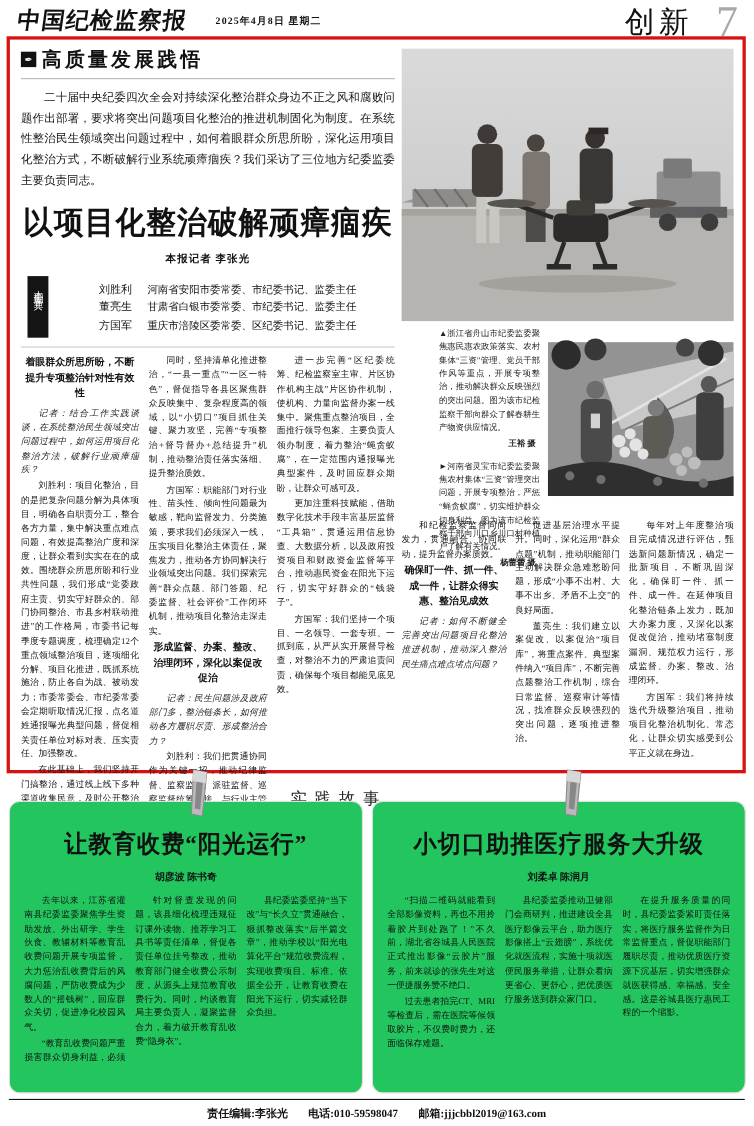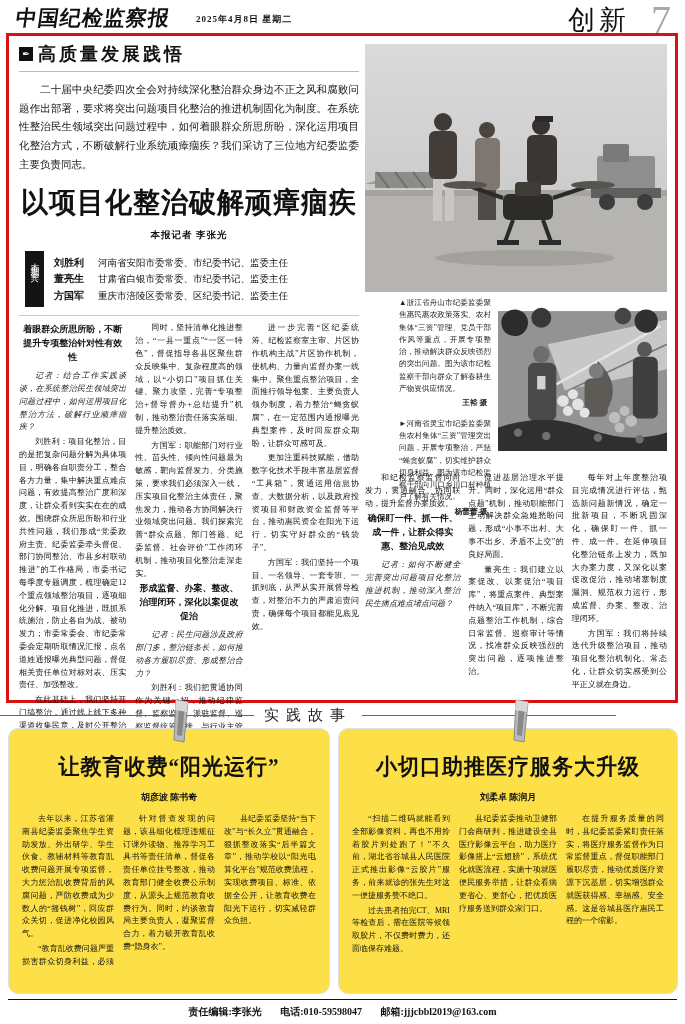--- a/index.html
+++ b/index.html
@@ -22,43 +22,43 @@
   .kicker-tx{font-size:18px;font-weight:bold;letter-spacing:3px;}
   .intro{margin-top:9px;font-size:10.5px;line-height:1.78;text-align:justify;text-indent:2em;color:#151515;}
   .bigtitle{margin-top:10px;font-size:27px;font-weight:900;text-align:center;letter-spacing:1px;
             transform:scaleY(1.06);white-space:nowrap;}
   .byline{margin-top:9px;font-size:9.5px;font-weight:bold;text-align:center;letter-spacing:1px;}
   .guests{margin-top:9px;display:flex;gap:10px;align-items:center;padding:0 6px;}
   .glabel{writing-mode:vertical-rl;background:#141414;color:#fff;font-size:9px;letter-spacing:3px;
           padding:5px 3px;height:46px;flex:0 0 auto;}
   .glist{flex:1;}
   .grow{display:flex;gap:8px;margin:2.5px 0;align-items:baseline;}
-  .gname{font-weight:bold;font-size:10px;flex:0 0 36px;white-space:nowrap;}
+  .gname{font-weight:normal;font-size:10px;flex:0 0 36px;white-space:nowrap;margin-left:36px;}
   .gtitle{font-size:9.5px;white-space:nowrap;}
   .grule{border-bottom:1px solid #c9c9c9;margin:8px 0 6px;}
   .cols3{display:flex;gap:9px;height:446px;overflow:hidden;justify-content:center;}
   .cols3 .col{flex:1;font-size:8px;line-height:1.6;text-align:justify;}
   .col p{margin:0 0 2px;text-indent:2em;}
   .col .sub{font-weight:bold;font-size:9px;line-height:1.55;text-indent:0;text-align:center;margin:1px 0 5px;}
   .col .q{font-style:italic;color:#222;}
   
   .right-half{position:absolute;left:356px;top:8px;width:302px;}
   .photo1{width:302px;height:248px;display:block;}
   .caprow{margin-top:5px;display:flex;gap:7px;height:168px;}
   .capcol{flex:0 0 92px;font-size:7.6px;line-height:1.62;text-align:justify;color:#222;margin-left:34px;}
   .capcol .credit{text-align:right;padding-right:4px;margin:2px 0 8px;font-weight:bold;}
   .photo2{flex:1;height:168px;display:block;}
   .rcols{margin-top:7px;display:flex;gap:8px;height:226px;overflow:hidden;}
   .rcols .col{flex:1;font-size:8px;line-height:1.6;text-align:justify;}
   
-  .divider{position:absolute;left:0;top:706px;width:616px;display:flex;align-items:center;gap:10px;}
+  .divider{position:absolute;left:0;top:706px;width:616px;display:flex;align-items:center;gap:10px;flex-direction:column;}
   .divider .ln{flex:1;border-top:1px solid #666;}
   .divider .lbl{font-size:15px;letter-spacing:7px;color:#222;}
   
-  .card{position:absolute;top:728px;height:266px;background:#fde047;border:1px solid #e0e0e0;
+  .card{position:absolute;top:728px;height:266px;background:#22c55e;border:1px solid #e0e0e0;
         border-radius:10px;box-sizing:border-box;padding:24px 13px 10px;}
   .card-l{left:8px;width:322px;}
   .card-r{left:338px;width:340px;}
   .ctitle{font-size:21px;font-weight:900;text-align:center;letter-spacing:1px;white-space:nowrap;
           transform:scaleY(1.05);}
   .cby{font-size:9px;text-align:center;font-weight:bold;margin:10px 0 9px;}
   .ccols{display:flex;gap:9px;height:152px;overflow:hidden;}
   .ccols .col{flex:1;font-size:8px;line-height:1.6;text-align:justify;}
   .clip{position:absolute;top:698px;width:26px;height:48px;z-index:4;}
   .clip-l{left:168px;} .clip-r{left:508px;}
@@ -106,21 +106,21 @@
             <span class="gtitle">重庆市涪陵区委常委、区纪委书记、监委主任</span>
           </div>
         </div>
       </div>
       <div class="grule"></div>
 
       <div class="cols3">
         <div class="col">
           <div class="sub">着眼群众所思所盼，不断提升专项整治针对性有效性</div>
           <p class="q">记者：结合工作实践谈谈，在系统整治民生领域突出问题过程中，如何运用项目化整治方法，破解行业顽瘴痼疾？</p>
-          <p>刘胜利：项目化整治，目的是把复杂问题分解为具体项目，明确各自职责分工，整合各方力量，集中解决重点难点问题，有效提高整治广度和深度，让群众看到实实在在的成效。围绕群众所思所盼和行业共性问题，我们形成“党委政府主责、纪委监委牵头督促、部门协同整治、市县乡村联动推进”的工作格局，市委书记每季度专题调度，梳理确定12个重点领域整治项目，逐项细化分解、项目化推进，既抓系统施治，防止各自为战、被动发力；市委常委会、市纪委常委会定期听取情况汇报，点名道姓通报曝光典型问题，督促相关责任单位对标对表、压实责任、加强整改。</p>
+          <p>刘胜利：项目化整治，目的是把复杂问题分解为具体项目，明确各自职责分工，整合各方力量，集中解决重点难点问题，有效提高整治广度和深度，让群众看到实实在在的成效。围绕群众所思所盼和行业共性问题，我们形成“党委政府主责、切实守好群众的、部门协同整治、市县乡村联动推进”的工作格局，市委书记每季度专题调度，梳理确定12个重点领域整治项目，逐项细化分解、项目化推进，既抓系统施治，防止各自为战、被动发力；市委常委会、市纪委常委会定期听取情况汇报，点名道姓通报曝光典型问题，督促相关责任单位对标对表、压实责任、加强整改。</p>
           <p>在此基础上，我们坚持开门搞整治，通过线上线下多种渠道收集民意，及时公开整治进展和成效，主动接受群众监督评判，确保整治工作始终沿着群众期盼的方向推进。</p>
         </div>
         <div class="col">
           <p>同时，坚持清单化推进整治，“一县一重点”“一区一特色”，督促指导各县区聚焦群众反映集中、复杂程度高的领域，以“小切口”项目抓住关键、聚力攻坚，完善“专项整治+督导督办+总结提升”机制，推动整治责任落实落细、提升整治质效。</p>
           <p>方国军：职能部门对行业性、苗头性、倾向性问题最为敏感，靶向监督发力、分类施策，要求我们必须深入一线，压实项目化整治主体责任，聚焦发力，推动各方协同解决行业领域突出问题。我们探索完善“群众点题、部门答题、纪委监督、社会评价”工作闭环机制，推动项目化整治走深走实。</p>
           <div class="sub">形成监督、办案、整改、治理闭环，深化以案促改促治</div>
           <p class="q">记者：民生问题涉及政府部门多，整治链条长，如何推动各方履职尽责、形成整治合力？</p>
           <p>刘胜利：我们把贯通协同作为关键一招，推动纪律监督、监察监督、派驻监督、巡察监督统筹衔接，与行业主管部门监管同向发力。</p>
         </div>
         <div class="col">

